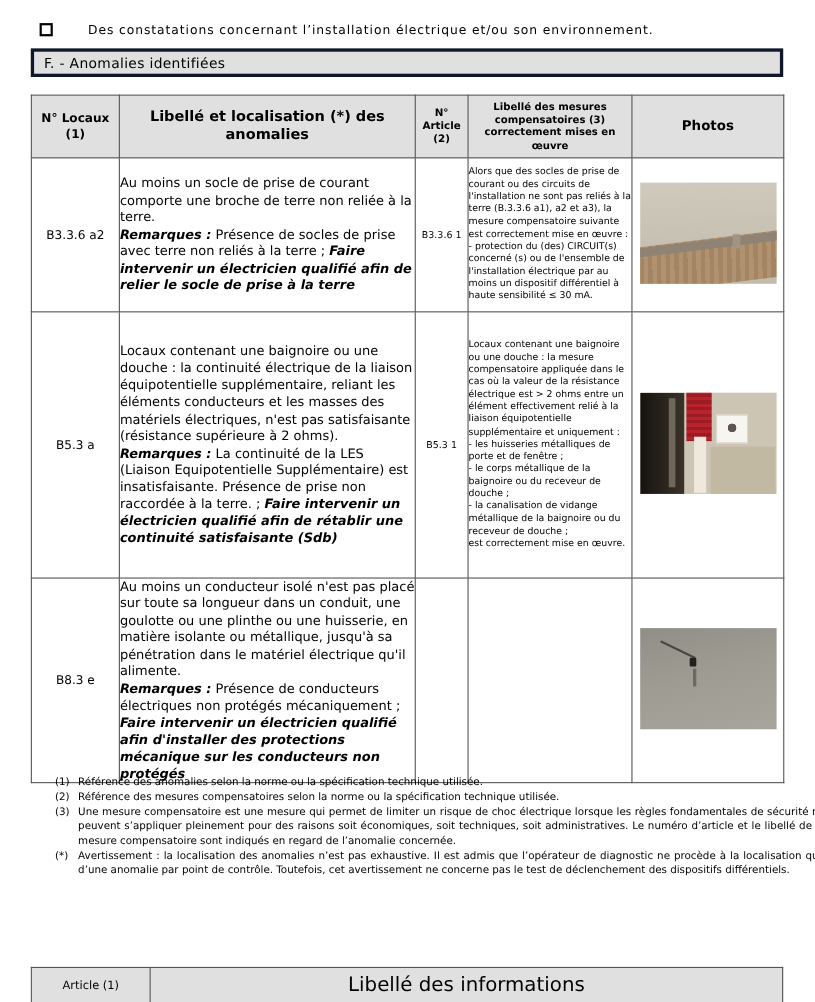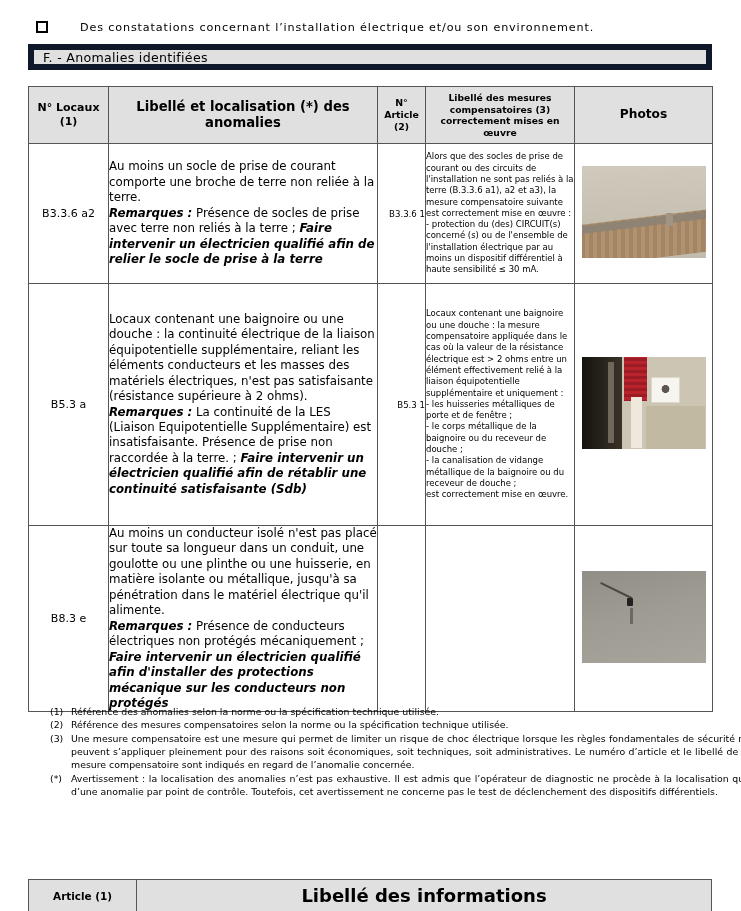--- a/index.html
+++ b/index.html
@@ -49,21 +49,21 @@
     white-space: nowrap;
   }
 
   
   .section-bar {
     position: absolute;
     left: 28px;
     width: 684px;
     height: 26px;
     background: #e0e0e0;
-    border: 6px solid #0f172a;
+    border: 3px solid #0f172a;
     box-sizing: border-box;
     display: flex;
     align-items: center;
     font-size: 12.6px;
     letter-spacing: 0.3px;
   }
   .section-bar span { padding-left: 9px; }
   #section-f { top: 44px; }
   #section-g1 { top: 833px; }
 
@@ -107,21 +107,21 @@
     vertical-align: middle;
   }
   .cell-lib {
     font-size: 11.8px;
     line-height: 1.31;
     padding: 6px 8px 6px 10px;
     vertical-align: middle;
     text-align: left;
   }
   .cell-art2 {
-    text-align: right;
+    text-align: center;
     font-size: 8.6px;
     vertical-align: middle;
   }
   .cell-mes {
     font-size: 8.5px;
     line-height: 1.33;
     padding: 4px 5px 4px 6px;
     vertical-align: middle;
     text-align: left;
     white-space: pre-line;
@@ -281,21 +281,21 @@
     position: absolute;
     left: 28px;
     top: 879px;
     width: 684px;
     border-collapse: collapse;
     table-layout: fixed;
   }
   .info-table th {
     background: #e0e0e0;
     border: 1px solid #555;
-    font-weight: bold;
+    font-weight: normal;
     padding: 5px 2px;
     box-sizing: border-box;
   }
   .info-art { width: 108px; font-size: 10.4px; text-align: center; }
   .info-lib { font-size: 18px; text-align: center; }
 </style>
 </head>
 <body>
 
 <div class="page">

